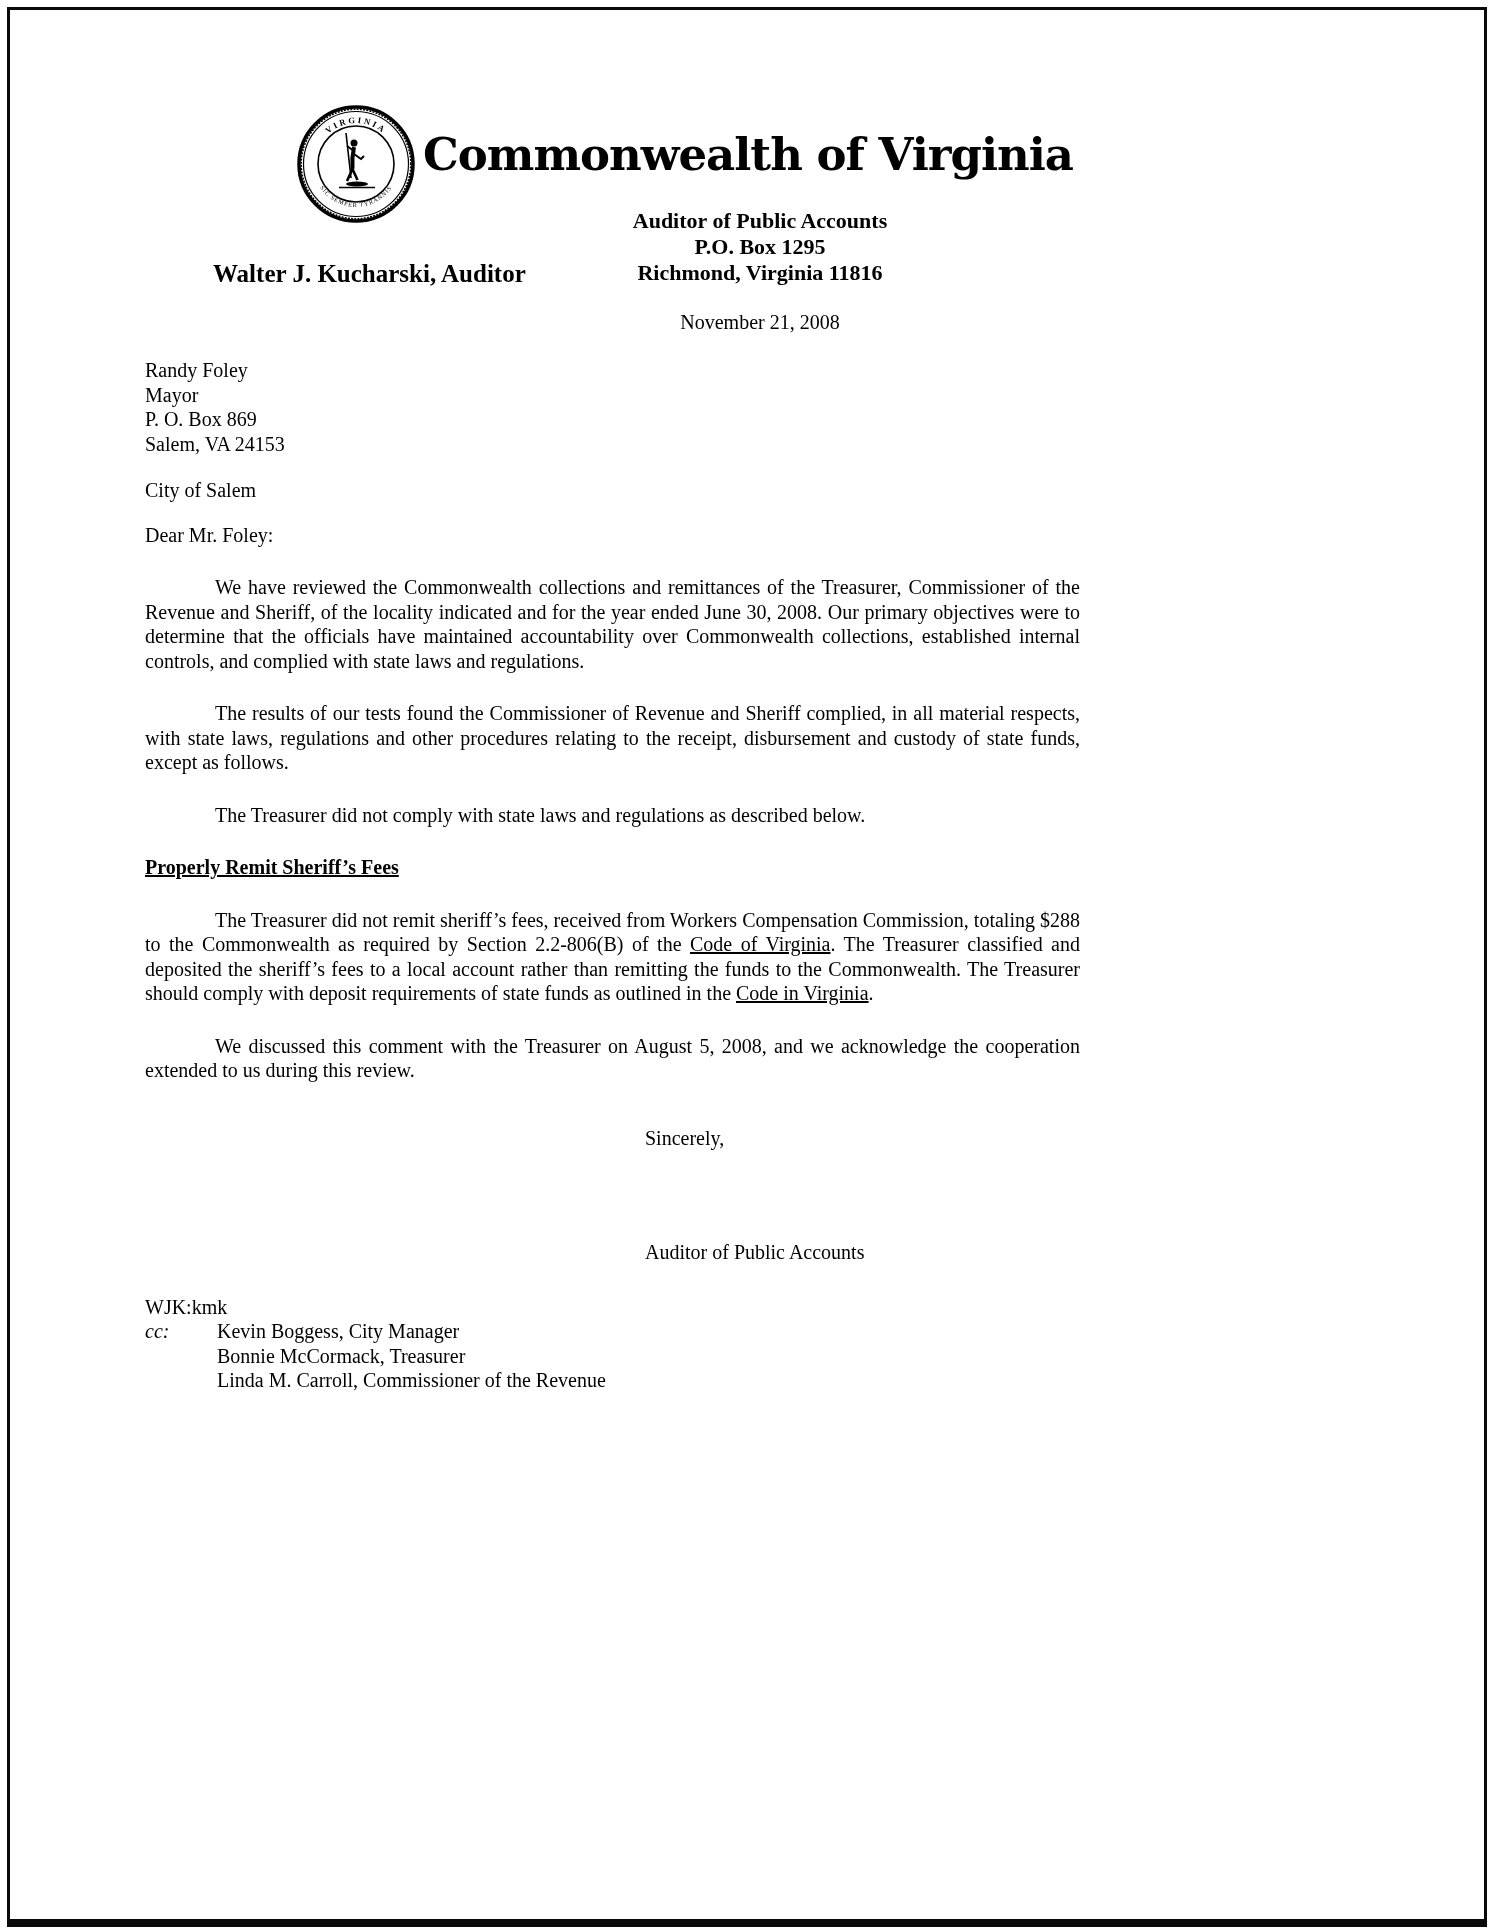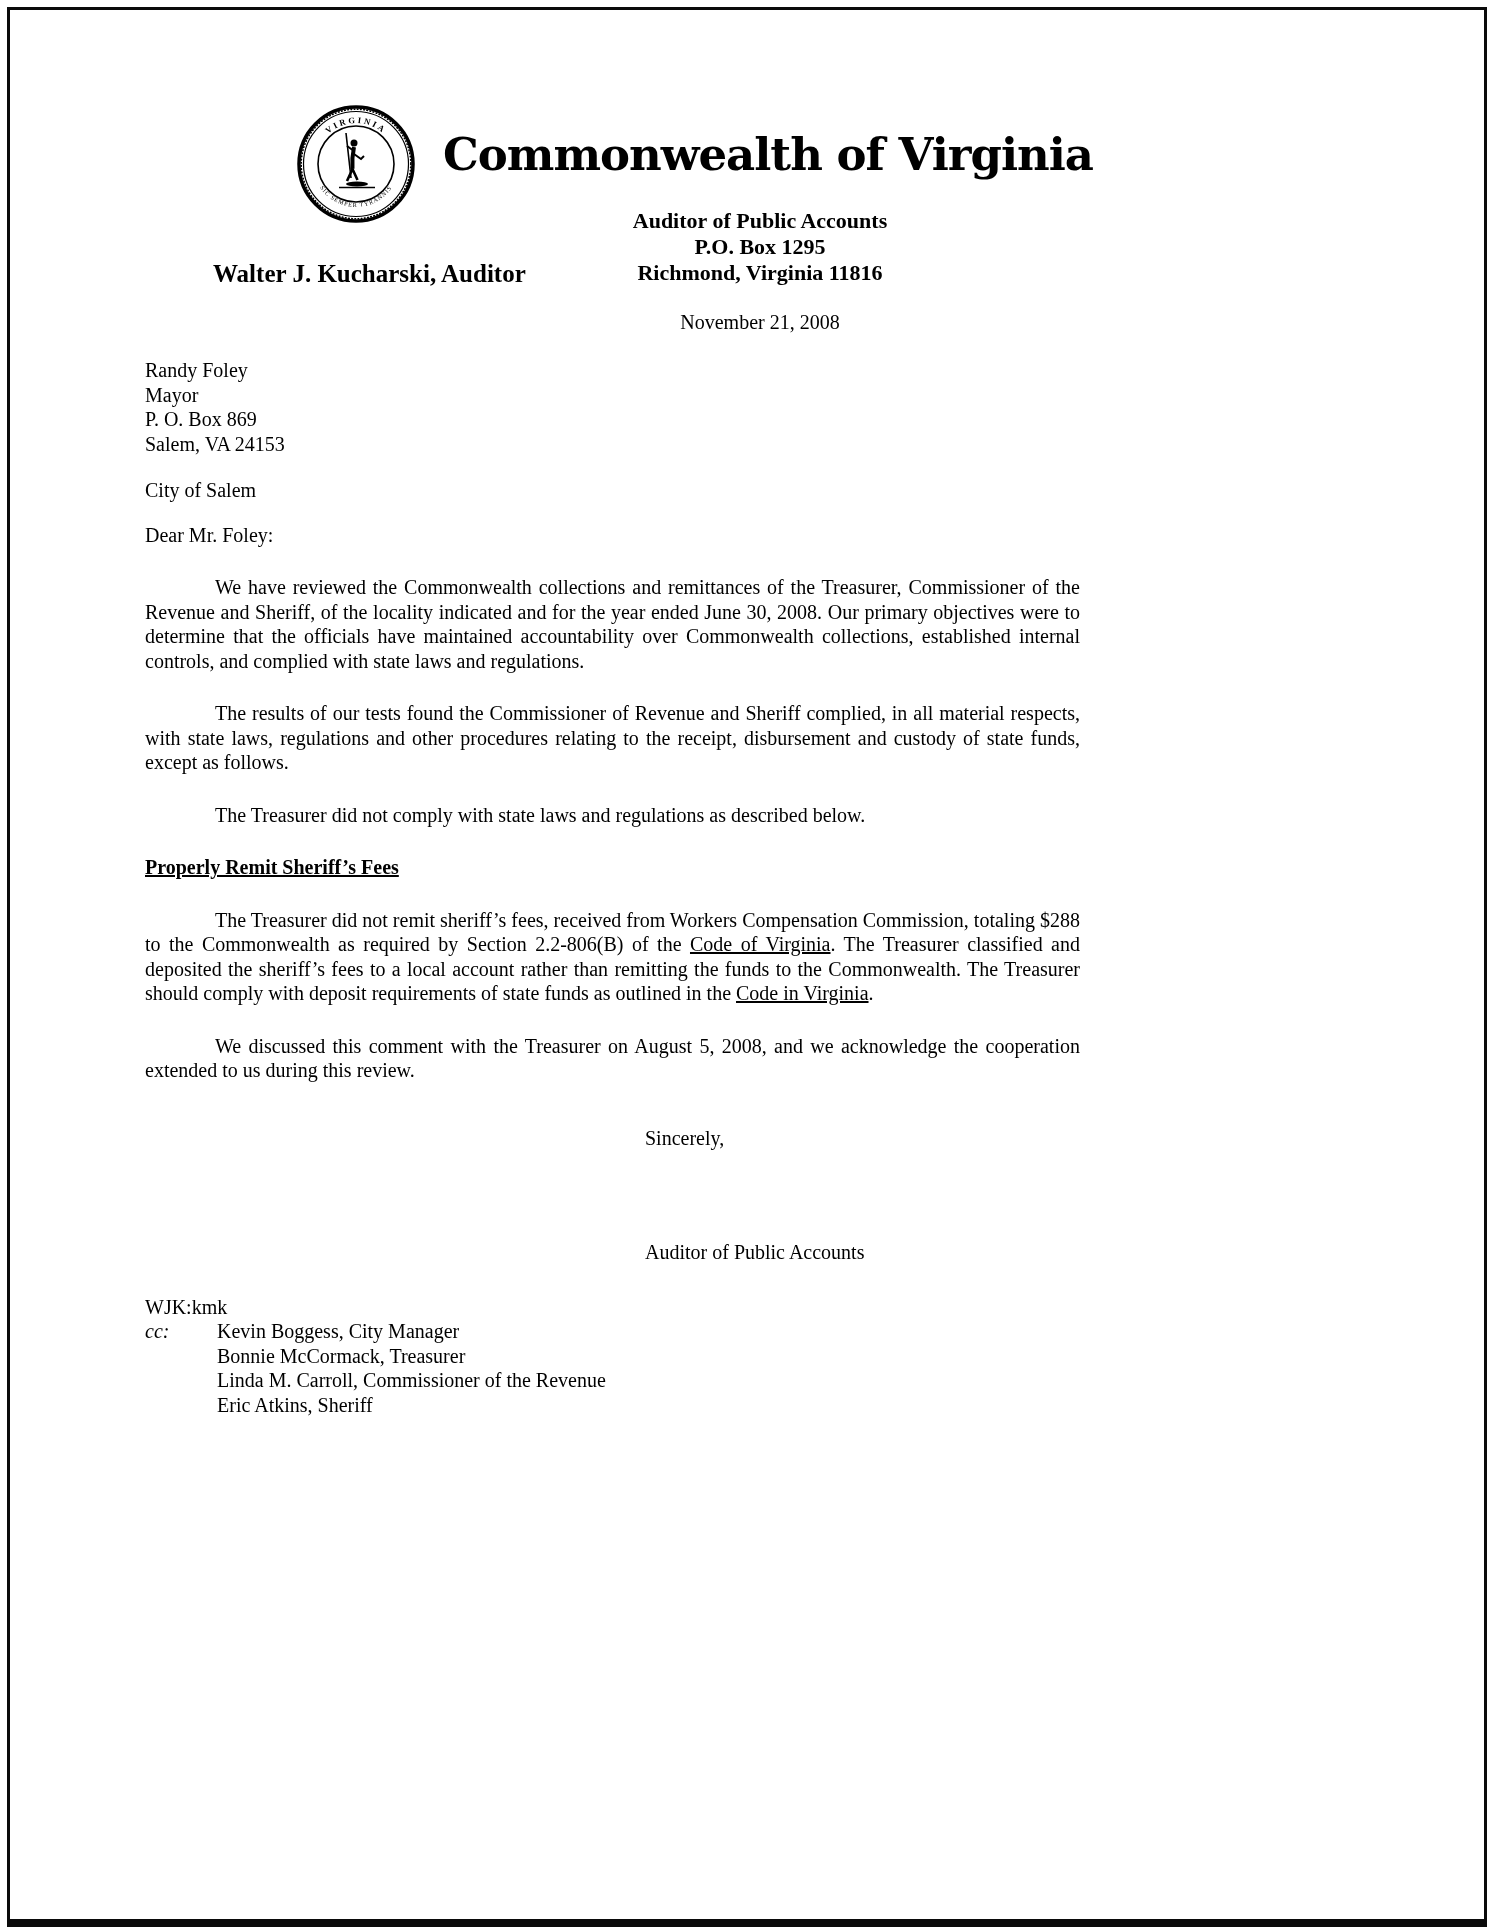--- a/index.html
+++ b/index.html
@@ -20,21 +20,21 @@
     border-bottom-width: 8px;
     pointer-events: none;
   }
   .seal {
     position: absolute;
     left: 296px; top: 104px;
     width: 120px; height: 120px;
   }
   .org-title {
     position: absolute;
-    left: 418px; top: 128px; width: 700px;
+    left: 398px; top: 128px; width: 700px;
     text-align: center;
     font-family: "DejaVu Serif", serif;
     font-weight: bold;
     font-size: 45px;
     letter-spacing: -1px;
   }
   .header-block {
     position: absolute;
     left: 430px; top: 208px; width: 660px;
     text-align: center;
@@ -157,18 +157,17 @@
     </div>
 
     <div class="ref">WJK:kmk</div>
 
     <div class="cc-row">
       <div class="cc-label">cc:</div>
       <div class="cc-list">
         <div>Kevin Boggess, City Manager</div>
         <div>Bonnie McCormack, Treasurer</div>
         <div>Linda M. Carroll, Commissioner of the Revenue</div>
-        <div>Eric Atkins, Sheriff</div>
       </div>
     </div>
 
   </div>
 </div>
 
 </body></html>

